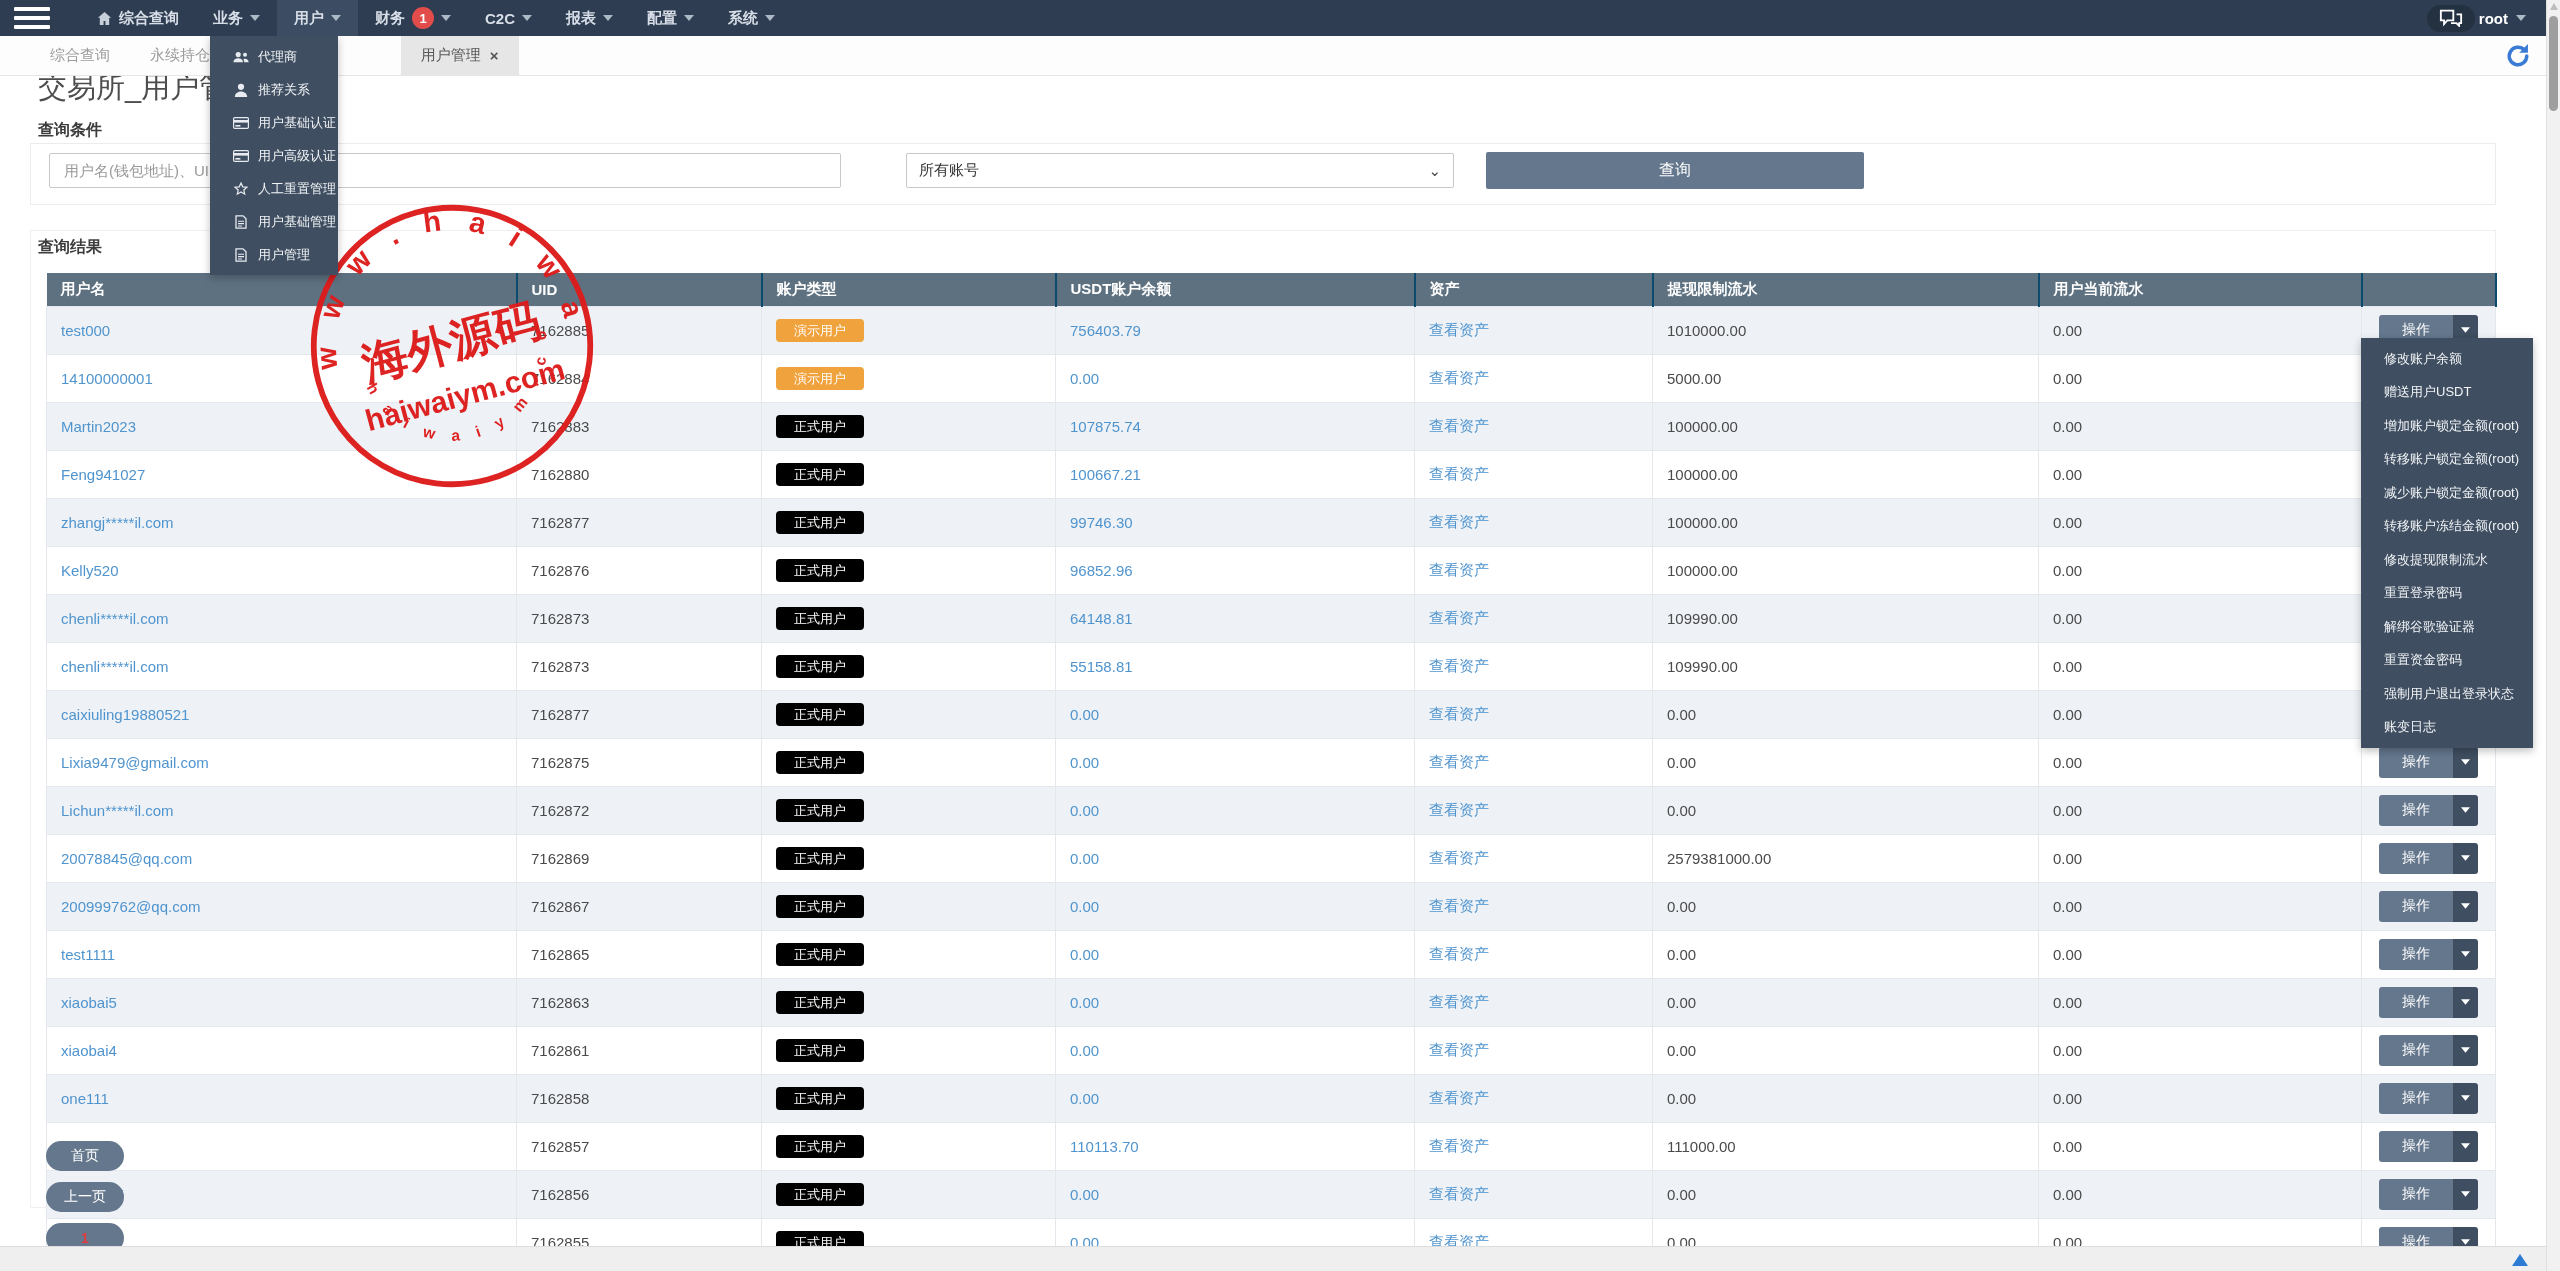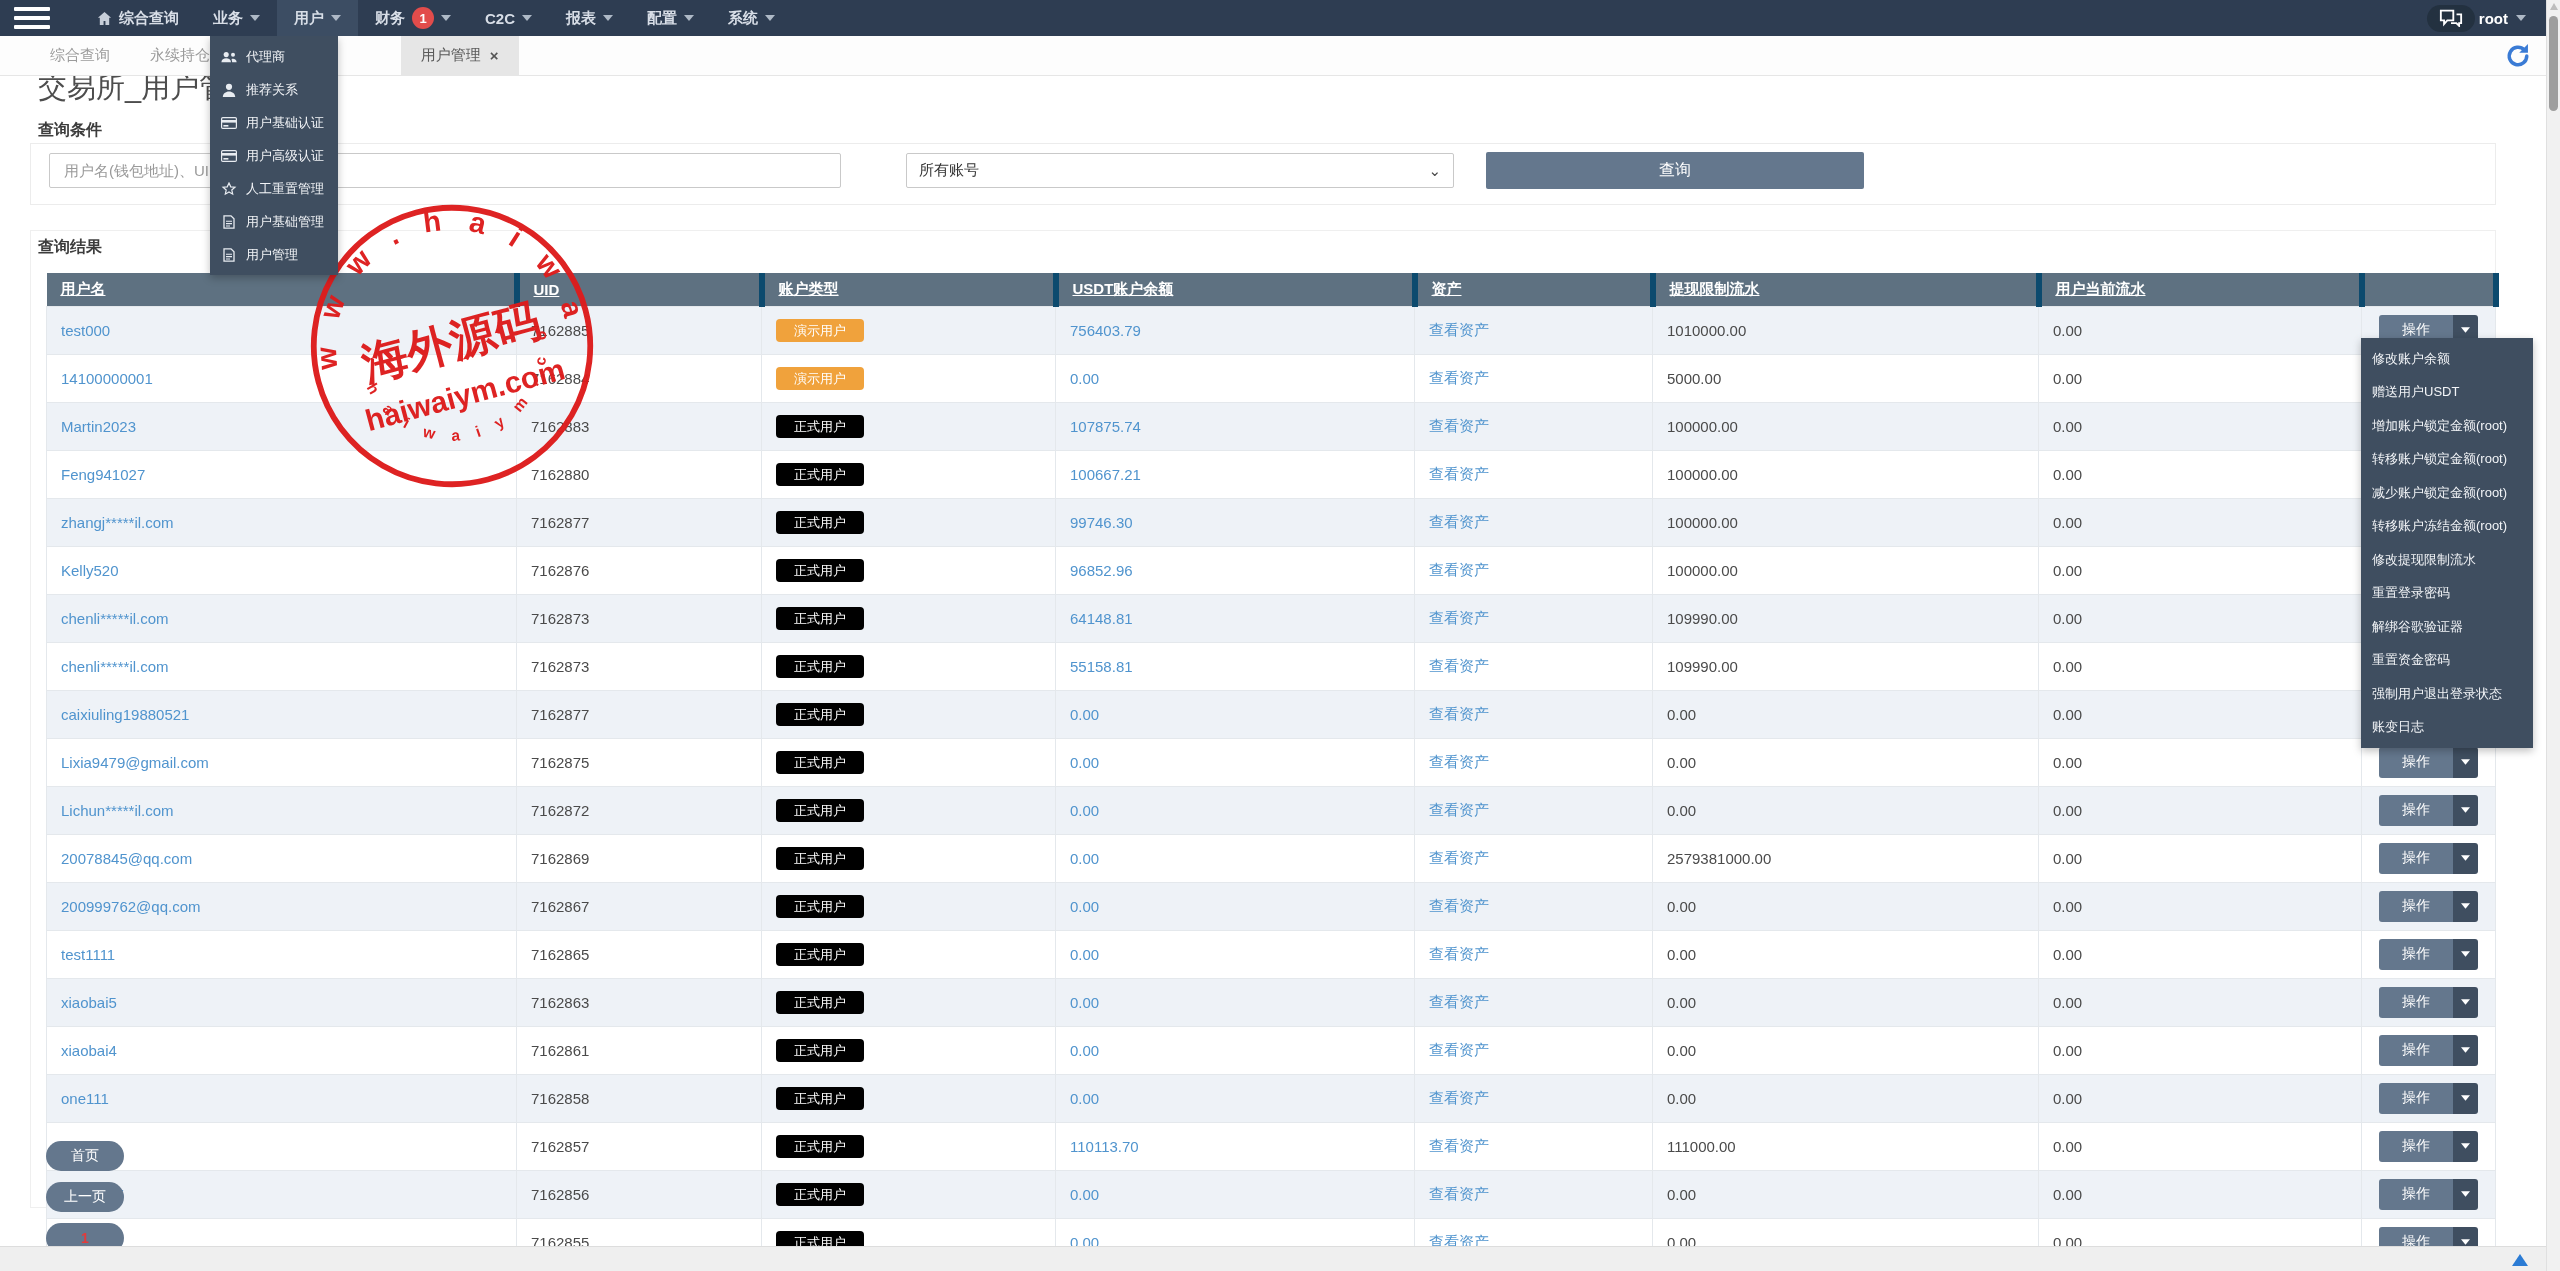--- a/index.html
+++ b/index.html
@@ -43,36 +43,36 @@
   .search-input::placeholder{color:#9a9a9a;}
   .fake-select{position:absolute;top:153px;left:906px;width:548px;height:35px;border:1px solid #c9c9c9;border-radius:2px;background:#fff;display:flex;align-items:center;justify-content:space-between;padding:0 12px;font-size:15px;color:#333;cursor:pointer;z-index:6;}
   .fake-select .sel-caret{color:#444;font-size:15px;}
   .btn-query{position:absolute;top:152px;left:1486px;width:378px;height:37px;background:#64778d;border:none;border-radius:2px;color:#fff;font-size:16px;font-family:Liberation Serif, serif;cursor:pointer;z-index:6;}
 
   
   .results-box{position:absolute;top:230px;left:30px;width:2466px;height:978px;border:1px solid #efefef;z-index:3;}
   .tbl-wrap{position:absolute;top:273px;left:46px;width:2449px;z-index:5;}
   table{width:100%;border-collapse:collapse;table-layout:fixed;font-size:15px;}
   thead th{background:#5e7181;color:#fff;font-weight:bold;text-align:left;height:33px;padding:0 14px;border-right:1px solid #54террит6574;font-size:15px;}
-  thead th{border-right:6px solid #0c4a6e;text-decoration:underline;}
+  thead th{border-right:2px solid #0c4a6e;}
   tbody td{height:41px;padding:0 14px;border:1px solid #e4e8ec;color:#4a4a4a;overflow:hidden;white-space:nowrap;}
   tbody tr:nth-child(odd){background:#eef2f7;}
   tbody tr:nth-child(even){background:#fff;}
   a.cell-link{color:#5094ce;text-decoration:none;cursor:pointer;}
   .badge{display:inline-block;padding:5px 18px;border-radius:4px;color:#fff;font-size:13px;line-height:1;}
   .badge-orange{background:#f0a23c;}
   .badge-green{background:#000000;}
   .op-split{display:inline-flex;height:31px;cursor:pointer;}
   .op-main{background:#64778d;color:#fff;font-size:14px;display:flex;align-items:center;justify-content:center;width:74px;border-radius:3px 0 0 3px;}
   .op-caret{background:#3f4e60;width:25px;display:flex;align-items:center;justify-content:center;border-radius:0 3px 3px 0;color:#fff;}
   .op-caret svg{width:9px;height:6px;}
   td.op-cell{text-align:center;padding:8px 6px;}
 
   
-  .menu-panel{position:absolute;background:#3f4e60;box-shadow:0 3px 8px rgba(0,0,0,.25);z-index:250;padding:4px 0;}
+  .menu-panel{position:absolute;background:#3f4e60;box-shadow:0 3px 8px rgba(0,0,0,.25);z-index:250;padding:4px 12px;}
   #user-menu{top:36px;left:210px;width:128px;}
   .menu-item{display:flex;align-items:center;gap:9px;color:#f2f4f7;font-size:13px;padding:0 11px;height:33px;cursor:pointer;white-space:nowrap;}
   .menu-item .ic{width:16px;height:14px;display:inline-flex;color:#e8ecf1;flex:0 0 auto;}
   .menu-item .ic svg{width:100%;height:100%;}
   #op-menu{top:338px;left:2361px;width:172px;}
   #op-menu .menu-item{padding:0 11px;height:33.5px;font-size:13px;}
 
   
   .pagination{position:absolute;top:1141px;left:46px;display:flex;gap:11px;z-index:5;flex-direction:column;}
   .page-pill{height:30px;min-width:46px;padding:0 18px;border-radius:15px;background:#64778d;color:#fff;font-size:14px;display:flex;align-items:center;justify-content:center;cursor:pointer;}

